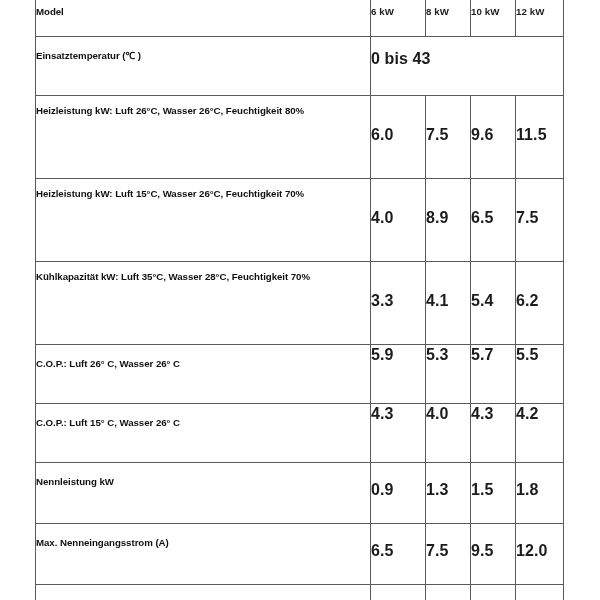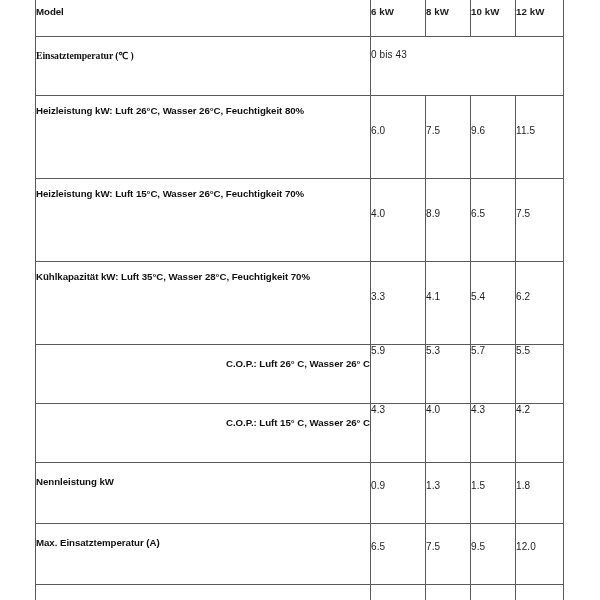--- a/index.html
+++ b/index.html
@@ -53,42 +53,42 @@
     font-size: 9.7px;
     letter-spacing: -0.05px;
     line-height: 1.25;
     color: #101010;
     white-space: nowrap;
   }
 
   
   td.value-cell {
     padding-left: 8px;
-    font-weight: normal;
-    font-size: 10px;
+    font-weight: bold;
+    font-size: 16px;
     color: #1c1c1c;
     letter-spacing: 0.1px;
     line-height: 1.2;
   }
 
   
   tr.row-head td            { height: 30px; }
   tr.row-head td.label-cell { padding-top: 9px; }
   tr.row-head td.value-cell { padding-top: 9px; font-weight: bold; font-size: 9.7px; }
 
   tr.row-tall td             { height: 53px; margin-left: 14px; }
   tr.row-tall td.label-cell  { padding-top: 9px; }
   tr.row-tall td.value-cell  { padding-top: 29px; }
 
   tr.row-span td             { height: 45px; }
-  tr.row-span td.label-cell  { padding-top: 13px; font-family: Liberation Serif, serif; }
+  tr.row-span td.label-cell  { padding-top: 13px; }
   tr.row-span td.value-cell  { padding-top: 12px; }
 
   tr.row-mid td              { height: 45px; }
-  tr.row-mid td.label-cell   { padding-top: 13px; text-align: right; }
+  tr.row-mid td.label-cell   { padding-top: 13px; }
   tr.row-mid td.value-cell   { }
 
   tr.row-short td            { height: 43px; margin-left: 45px; }
   tr.row-short td.label-cell { padding-top: 13px; }
   tr.row-short td.value-cell { padding-top: 17px; }
 </style>
 </head>
 <body>
 
 <div id="spec-sheet">
@@ -156,21 +156,21 @@
 
       <tr class="row-short">
         <td class="label-cell">Nennleistung kW</td>
         <td class="value-cell">0.9</td>
         <td class="value-cell">1.3</td>
         <td class="value-cell">1.5</td>
         <td class="value-cell">1.8</td>
       </tr>
 
       <tr class="row-short">
-        <td class="label-cell">Max. Einsatztemperatur (A)</td>
+        <td class="label-cell">Max. Nenneingangsstrom (A)</td>
         <td class="value-cell">6.5</td>
         <td class="value-cell">7.5</td>
         <td class="value-cell">9.5</td>
         <td class="value-cell">12.0</td>
       </tr>
 
       <tr class="row-short">
         <td class="label-cell">Nennstrom A</td>
         <td class="value-cell">4.2</td>
         <td class="value-cell">5.2</td>

